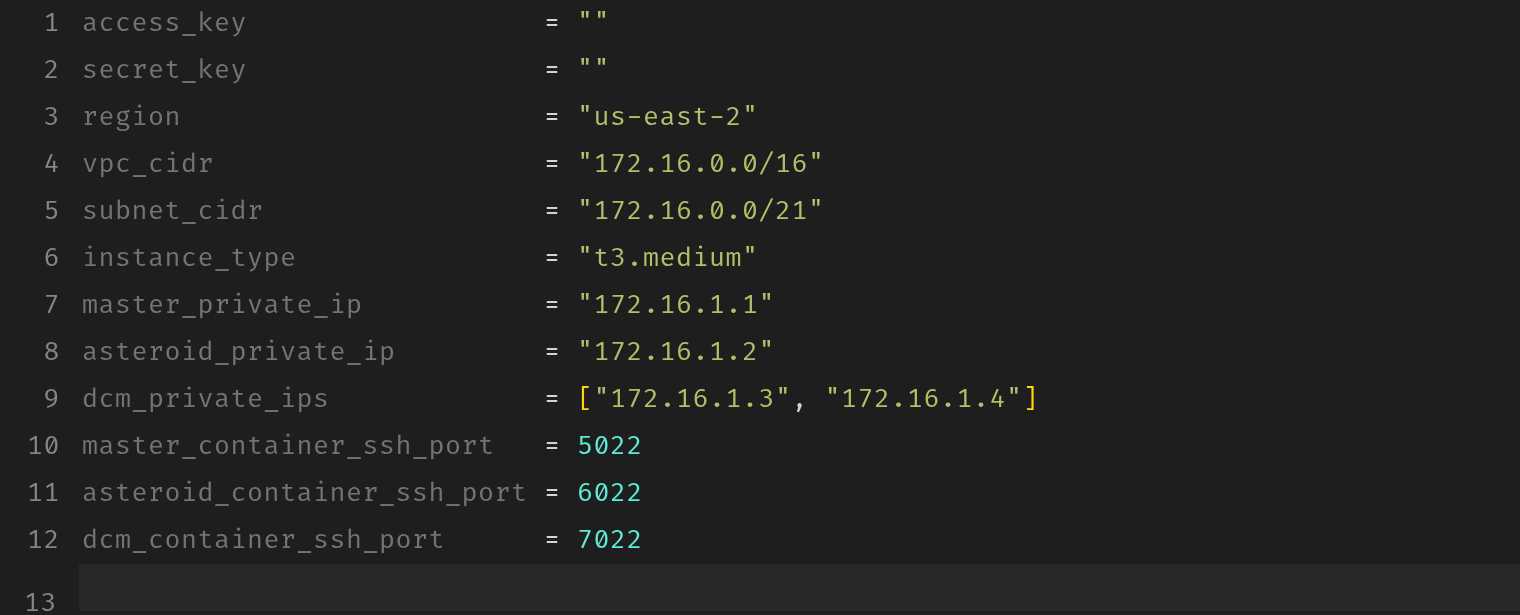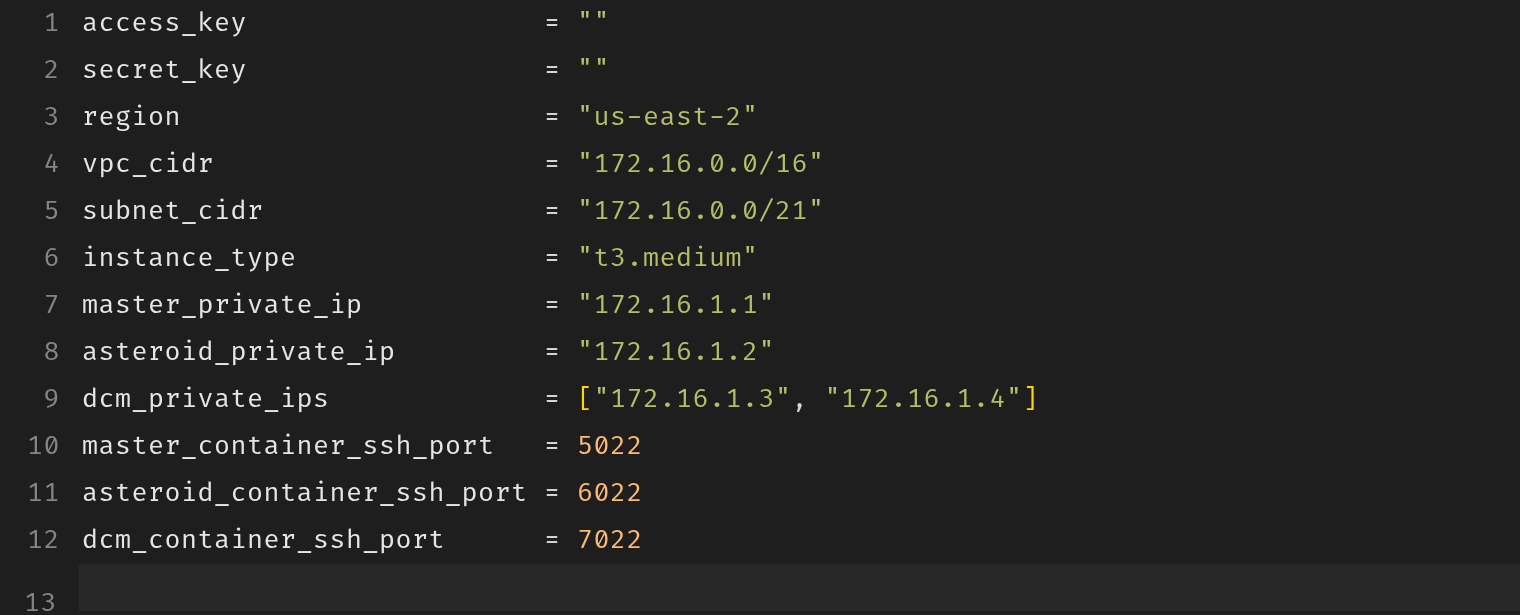--- a/index.html
+++ b/index.html
@@ -28,24 +28,24 @@
     color: #858585;
     padding-right: 22px;
     user-select: none;
   }
   .content {
     display: inline;
   }
   .current-line-bg {
     background: #282828;
   }
-  .tok-key   { color: #e5e5e5; } 
+  .tok-key   { color: #737373; } 
   .tok-op    { color: #d4d4d4; } 
   .tok-str   { color: #b5bd68; } 
-  .tok-num   { color: #fdba74; } 
+  .tok-num   { color: #5eead4; } 
   .tok-brkt  { color: #ffd700; } 
   .tok-punc  { color: #d4d4d4; } 
   .pad-eq    { display:inline-block; } 
 </style>
 </head>
 <body>
 
 <div class="editor" id="editor"><div class="line"><span class="gutter">1</span><span class="content"><span class="tok-key">access_key</span><span class="pad-eq">                  </span><span class="tok-op">= </span><span class="tok-str">""</span></span></div><div class="line"><span class="gutter">2</span><span class="content"><span class="tok-key">secret_key</span><span class="pad-eq">                  </span><span class="tok-op">= </span><span class="tok-str">""</span></span></div><div class="line"><span class="gutter">3</span><span class="content"><span class="tok-key">region</span><span class="pad-eq">                      </span><span class="tok-op">= </span><span class="tok-str">"us-east-2"</span></span></div><div class="line"><span class="gutter">4</span><span class="content"><span class="tok-key">vpc_cidr</span><span class="pad-eq">                    </span><span class="tok-op">= </span><span class="tok-str">"172.16.0.0/16"</span></span></div><div class="line"><span class="gutter">5</span><span class="content"><span class="tok-key">subnet_cidr</span><span class="pad-eq">                 </span><span class="tok-op">= </span><span class="tok-str">"172.16.0.0/21"</span></span></div><div class="line"><span class="gutter">6</span><span class="content"><span class="tok-key">instance_type</span><span class="pad-eq">               </span><span class="tok-op">= </span><span class="tok-str">"t3.medium"</span></span></div><div class="line"><span class="gutter">7</span><span class="content"><span class="tok-key">master_private_ip</span><span class="pad-eq">           </span><span class="tok-op">= </span><span class="tok-str">"172.16.1.1"</span></span></div><div class="line"><span class="gutter">8</span><span class="content"><span class="tok-key">asteroid_private_ip</span><span class="pad-eq">         </span><span class="tok-op">= </span><span class="tok-str">"172.16.1.2"</span></span></div><div class="line"><span class="gutter">9</span><span class="content"><span class="tok-key">dcm_private_ips</span><span class="pad-eq">             </span><span class="tok-op">= </span><span class="tok-brkt">[</span><span class="tok-str">"172.16.1.3"</span><span class="tok-punc">, </span><span class="tok-str">"172.16.1.4"</span><span class="tok-brkt">]</span></span></div><div class="line"><span class="gutter">10</span><span class="content"><span class="tok-key">master_container_ssh_port</span><span class="pad-eq">   </span><span class="tok-op">= </span><span class="tok-num">5022</span></span></div><div class="line"><span class="gutter">11</span><span class="content"><span class="tok-key">asteroid_container_ssh_port</span><span class="pad-eq"> </span><span class="tok-op">= </span><span class="tok-num">6022</span></span></div><div class="line"><span class="gutter">12</span><span class="content"><span class="tok-key">dcm_container_ssh_port</span><span class="pad-eq">      </span><span class="tok-op">= </span><span class="tok-num">7022</span></span></div><div class="line"><span class="gutter">13</span><span class="content current-line-bg" style="display: inline-block; width: 100%; height: 100%;"></span></div></div>
 
 </body></html>

